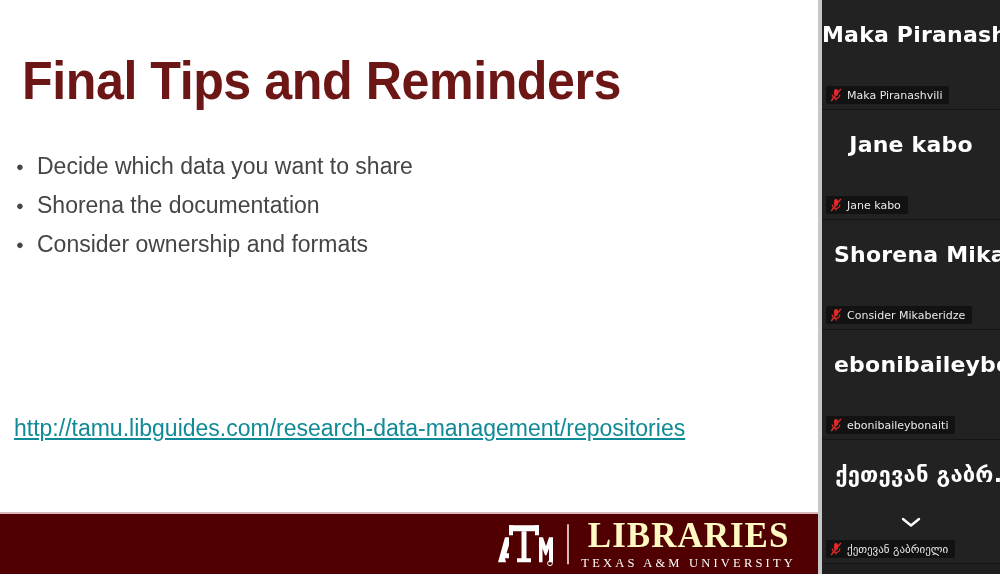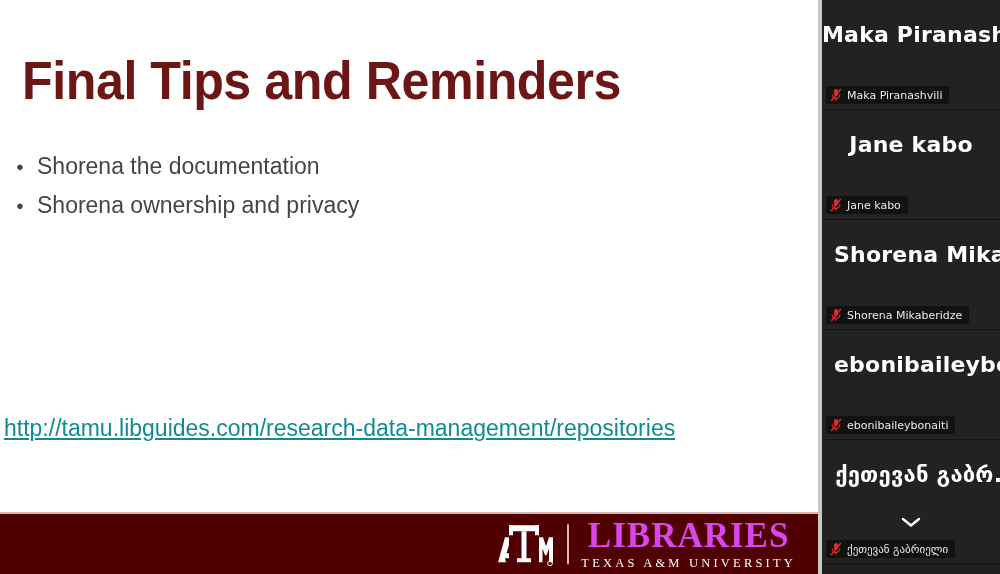--- a/index.html
+++ b/index.html
@@ -69,21 +69,21 @@
     content: "\25CF";
     position: absolute;
     left: 0;
     top: 0;
     font-size: 13px;
     line-height: 29px;
     color: #454545;
   }
   .slide-link {
     position: absolute;
-    left: 4px;
+    left: 14px;
     top: 414px;
     font-size: 23px;
     line-height: 29px;
     color: #108a96;
     text-decoration: underline;
     font-family: "Liberation Sans", sans-serif;
     white-space: nowrap;
     text-align: center;
   }
 
@@ -124,21 +124,21 @@
     display: flex;
     flex-direction: column;
     align-items: center;
     line-height: 1;
   }
   .logo-libraries {
     font-family: "Liberation Serif", "DejaVu Serif", serif;
     font-weight: bold;
     font-size: 35px;
     letter-spacing: 1px;
-    color: #d946ef;
+    color: #fef9c3;
   }
   .logo-sub {
     font-family: "Liberation Serif", "DejaVu Serif", serif;
     font-size: 12.5px;
     letter-spacing: 3.2px;
     color: #ffffff;
     margin-top: 4px;
   }
 
   
@@ -218,22 +218,23 @@
 </head>
 <body>
 
 <div id="app">
 
   <div class="slide">
 
     <div class="slide-title">Final Tips and Reminders</div>
 
     <ul class="bullet-list">
+      <li class="bullet-item">Decide which data you want to share</li>
       <li class="bullet-item">Shorena the documentation</li>
-      <li class="bullet-item">Shorena ownership and privacy</li>
+      <li class="bullet-item">Consider ownership and formats</li>
     </ul>
 
     <a class="slide-link" href="#">http://tamu.libguides.com/research-data-management/repositories</a>
 
     <div class="slide-footer">
       <div class="logo-wrap">
 
         <span class="atm-mark">
           <svg viewBox="0 0 62 44" width="62" height="44" aria-hidden="true">
 
@@ -301,21 +302,21 @@
       <div class="tile-bigname shift-left">Shorena  Mikabe..</div>
       <div class="tile-namebar">
         <span class="mic-muted-icon">
           <svg viewBox="0 0 12 14" width="12" height="14" aria-hidden="true">
             <rect x="4" y="1" width="4" height="7" rx="2" fill="#e02b2b"></rect>
             <path d="M2.2 6.6 a3.8 3.8 0 0 0 7.6 0" fill="none" stroke="#e02b2b" stroke-width="1.2"></path>
             <rect x="5.4" y="10" width="1.2" height="2.6" fill="#e02b2b"></rect>
             <line x1="1.2" y1="13" x2="10.8" y2="1" stroke="#e02b2b" stroke-width="1.4"></line>
           </svg>
         </span>
-        <span class="label">Shorena Mikaberidze</span>
+        <span class="label">Consider Mikaberidze</span>
       </div>
     </div>
 
     <div class="tile">
       <div class="tile-bigname shift-left">ebonibaileybon..</div>
       <div class="tile-namebar">
         <span class="mic-muted-icon">
           <svg viewBox="0 0 12 14" width="12" height="14" aria-hidden="true">
             <rect x="4" y="1" width="4" height="7" rx="2" fill="#e02b2b"></rect>
             <path d="M2.2 6.6 a3.8 3.8 0 0 0 7.6 0" fill="none" stroke="#e02b2b" stroke-width="1.2"></path>

